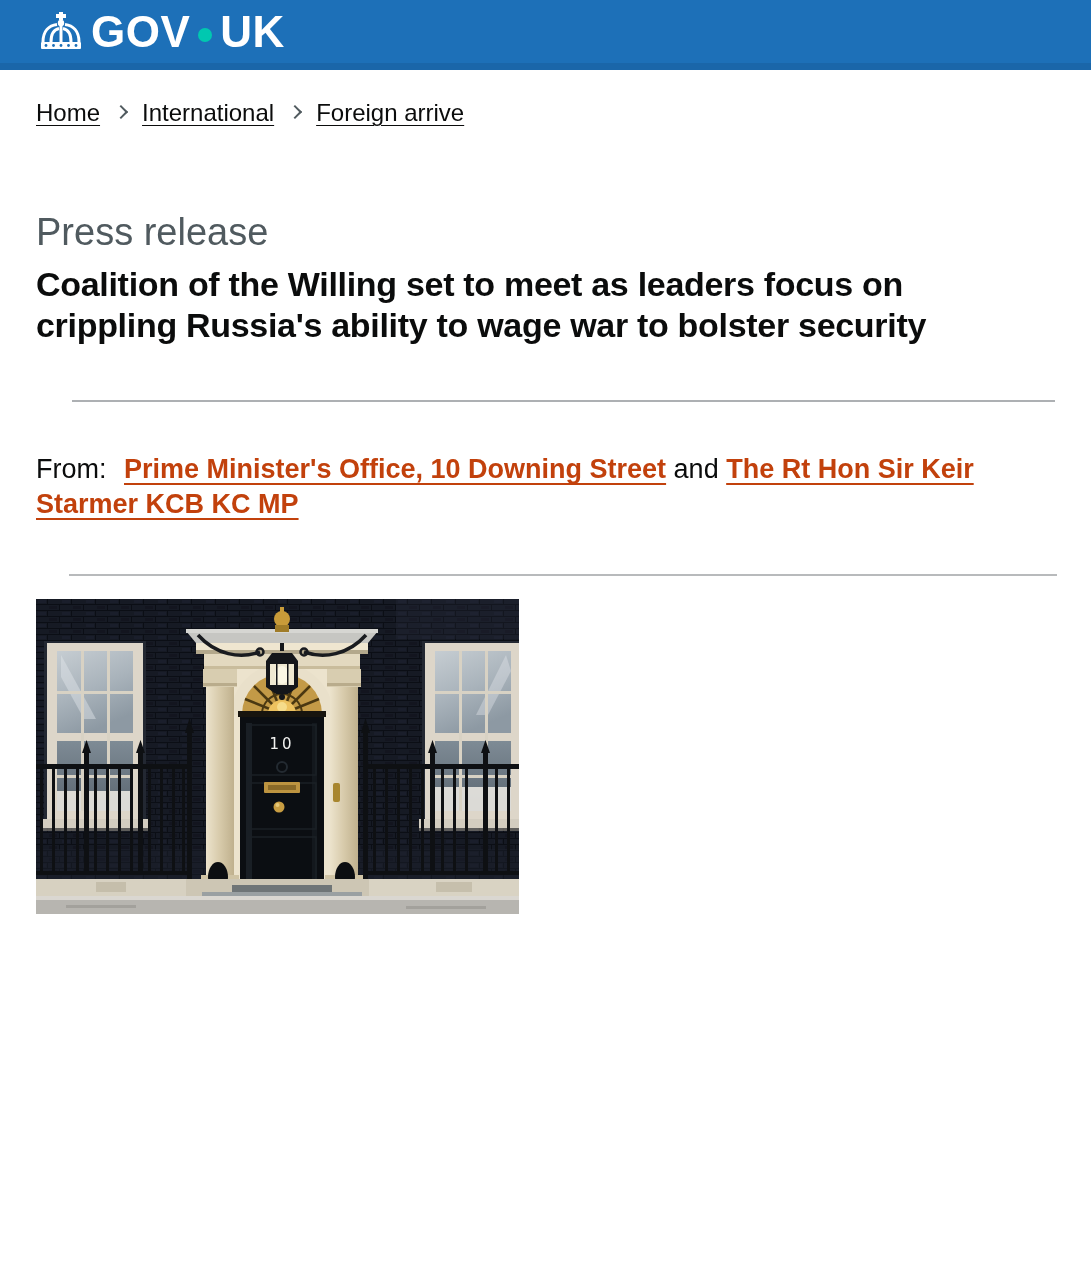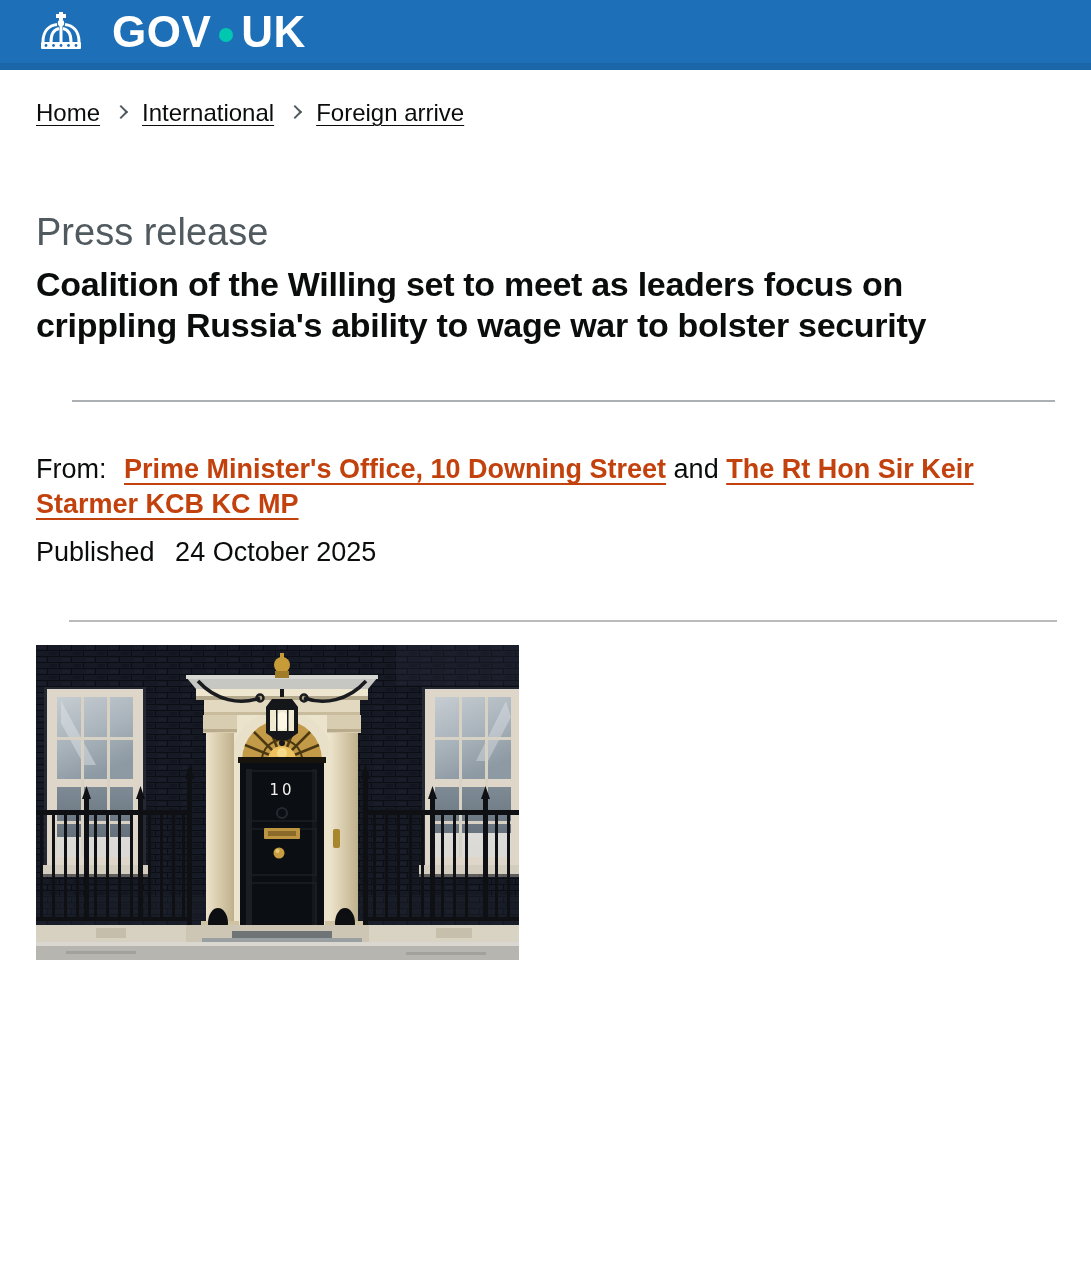--- a/index.html
+++ b/index.html
@@ -7,21 +7,21 @@
   body {
     width:1091px; height:1280px; overflow:hidden; position:relative;
     font-family:"Liberation Sans", sans-serif; color:#0b0c0c;
   }
 
   
   .site-header {
     background:#1d70b8; height:70px; border-bottom:7px solid #1a66a9;
     display:flex; align-items:center; padding-left:36px;
   }
-  .logo { display:flex; align-items:flex-start; gap:26px; color:#ffffff; }
+  .logo { display:flex; align-items:flex-start; gap:5px; color:#ffffff; }
   .crown svg { display:block; }
   .logotype { display:flex; align-items:center; font-size:44px; font-weight:700; letter-spacing:0.5px; line-height:1; }
   .brand-dot { width:14px; height:14px; border-radius:50%; background:#00c8b0; margin:6px 8px 0 8px; }
 
   
   .breadcrumb { margin:28px 36px 0 36px; font-size:24px; line-height:30px; display:flex; align-items:center; }
   .breadcrumb a { color:#0b0c0c; text-decoration:underline; text-decoration-thickness:1px; text-underline-offset:4px; }
   .crumb-sep {
     display:inline-block; width:10px; height:10px; margin:0 16px 2px 16px;
     border-top:2px solid #505a5f; border-right:2px solid #505a5f; transform:rotate(45deg);
@@ -96,24 +96,20 @@
 
   <hr class="divider-1">
 
   <p class="from-line">
     <span class="from-label">From:</span>
     <a class="meta-link">Prime Minister's Office, 10 Downing Street</a>
     <span>and</span>
     <a class="meta-link">The Rt Hon Sir Keir Starmer KCB KC MP</a>
   </p>
 
-  <p class="published-line">
-    <span>Published</span>
-    <span class="published-date">24 October 2025</span>
-  </p>
 
   <hr class="divider-2">
 
 </main>
 
 <figure class="photo">
   <svg width="483" height="315" viewBox="0 0 483 315">
     <defs>
       <pattern id="brick" width="24" height="12" patternUnits="userSpaceOnUse">
         <rect width="24" height="12" fill="#161a24"></rect>

